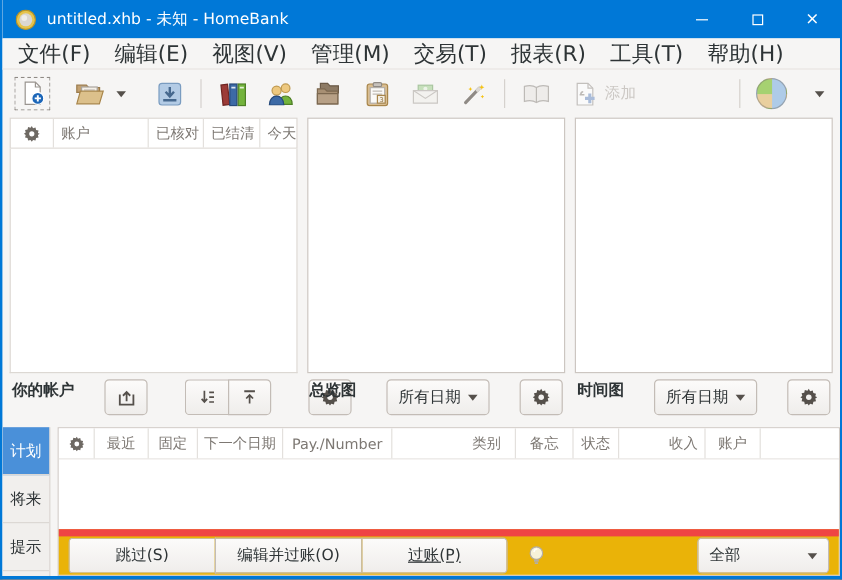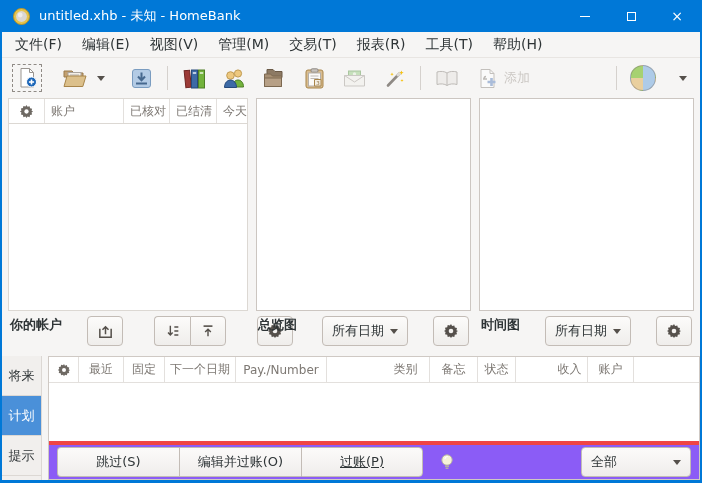--- a/index.html
+++ b/index.html
@@ -17,21 +17,21 @@
   .titlebar{ height:32px; background:#0078d7; display:flex; align-items:center; flex:0 0 auto; }
   .app-icon{ width:17px; height:17px; margin-left:11px; flex:0 0 auto; }
   .title-text{ color:#fff; font-size:13px; margin-left:9px; flex:1 1 auto; white-space:nowrap; overflow:hidden; }
   .win-controls{ display:flex; height:32px; }
   .win-btn{ width:46px; height:32px; display:flex; align-items:center; justify-content:center; color:#fff; font-size:14px; cursor:default; }
   .glyph-min{ width:10px; height:1px; background:#fff; }
   .glyph-max{ width:9px; height:9px; border:1px solid #fff; }
 
   
   .menubar{ height:26px; background:#f6f5f4; display:flex; align-items:stretch; padding-left:3px; border-bottom:1px solid #e8e5e2; flex:0 0 auto; }
-  .menu-item{ display:flex; align-items:center; padding:0 10px; font-size:14px; color:#2e3436; cursor:default; }
+  .menu-item{ display:flex; align-items:center; padding:0 10px; font-size:18px; color:#2e3436; cursor:default; }
 
   
   .toolbar{ height:40px; display:flex; align-items:center; padding:0 8px; flex:0 0 auto; }
   .tool-btn{ height:32px; min-width:34px; display:flex; align-items:center; justify-content:center; border-radius:3px; padding:0 4px; }
   .tool-btn.focused{ outline:1px dashed #8f8a85; outline-offset:-3px; }
   .tool-btn.disabled{ opacity:.55; }
   .tool-sep{ width:1px; height:24px; background:#d5d1cd; margin:0 9px; flex:0 0 auto; }
   .dd-arrow{ width:0; height:0; border-left:4px solid transparent; border-right:4px solid transparent; border-top:5px solid #55504b; }
   .tool-arrow-btn{ height:32px; width:18px; display:flex; align-items:center; justify-content:center; }
   .add-label{ font-size:13px; color:#aaa49e; margin-left:6px; }
@@ -63,21 +63,21 @@
   
   .divider-h{ height:5px; flex:0 0 auto; }
   .bottom{ flex:1 1 auto; display:flex; min-height:0; }
   .tabstrip{ width:40px; background:#f1efed; border-right:1px solid #dcd8d4; display:flex; flex-direction:column; flex:0 0 auto; }
   .vtab{ height:40px; display:flex; align-items:center; justify-content:center; font-size:13px; color:#2e3436; border-bottom:1px solid #dcd8d4; cursor:default; }
   .vtab.active{ background:#4a90d9; color:#fff; }
   .sched-frame{ flex:1 1 auto; margin-left:6px; border:1px solid #cfc9c4; display:flex; flex-direction:column; min-width:0; background:#fff; }
   .sched-header{ display:flex; height:26px; background:#fff; border-bottom:1px solid #e3e0dd; flex:0 0 auto; }
   .sched-header .cell{ display:flex; align-items:center; justify-content:center; font-size:12px; color:#7d7873; border-right:1px solid #e3e0dd; padding:0 4px; white-space:nowrap; overflow:hidden; }
   .sched-body{ flex:1 1 auto; background:#fff; }
-  .sched-actions{ height:38px; background:#8b5cf6; border-top:4px solid #ef4444; display:flex; align-items:center; padding:0 8px; flex:0 0 auto; }
+  .sched-actions{ height:38px; background:#eab308; border-top:6px solid #ef4444; display:flex; align-items:center; padding:0 8px; flex:0 0 auto; }
   .btn-group{ display:flex; }
   .btn-group .btn{ width:122px; border-radius:0; border-right:none; }
   .btn-group .btn:first-child{ border-radius:4px 0 0 4px; }
   .btn-group .btn:last-child{ border-radius:0 4px 4px 0; border-right:1px solid #c3bcb6;text-decoration:underline; }
   .filter-dd{ flex:0 0 auto; width:110px; margin-left:auto; }
 
   .gear-wrap{ display:flex; align-items:center; justify-content:center; }
 </style>
 </head>
 <body>
@@ -305,22 +305,22 @@
             </svg>
         </div>
       </div>
     </div>
   </div>
 
   <div class="divider-h"></div>
 
   <div class="bottom">
     <div class="tabstrip">
+      <div class="vtab active">计划</div>
       <div class="vtab">将来</div>
-      <div class="vtab active">计划</div>
       <div class="vtab">提示</div>
     </div>
 
     <div class="sched-frame">
       <div class="sched-header">
         <div class="cell gear-wrap" style="width:30px;">
           <svg width="14" height="14" viewBox="0 0 16 16">
               <path d="M8 1l1.1 2 2.2-.6.5 2.2 2.2.5-.6 2.2L15 8l-1.6 1.1.6 2.2-2.2.5-.5 2.2-2.2-.6L8 15l-1.1-1.6-2.2.6-.5-2.2-2.2-.5.6-2.2L1 8l1.6-1.1-.6-2.2 2.2-.5.5-2.2 2.2.6z" fill="#6e6963"></path>
               <circle cx="8" cy="8" r="2.3" fill="#fff"></circle>
             </svg>

